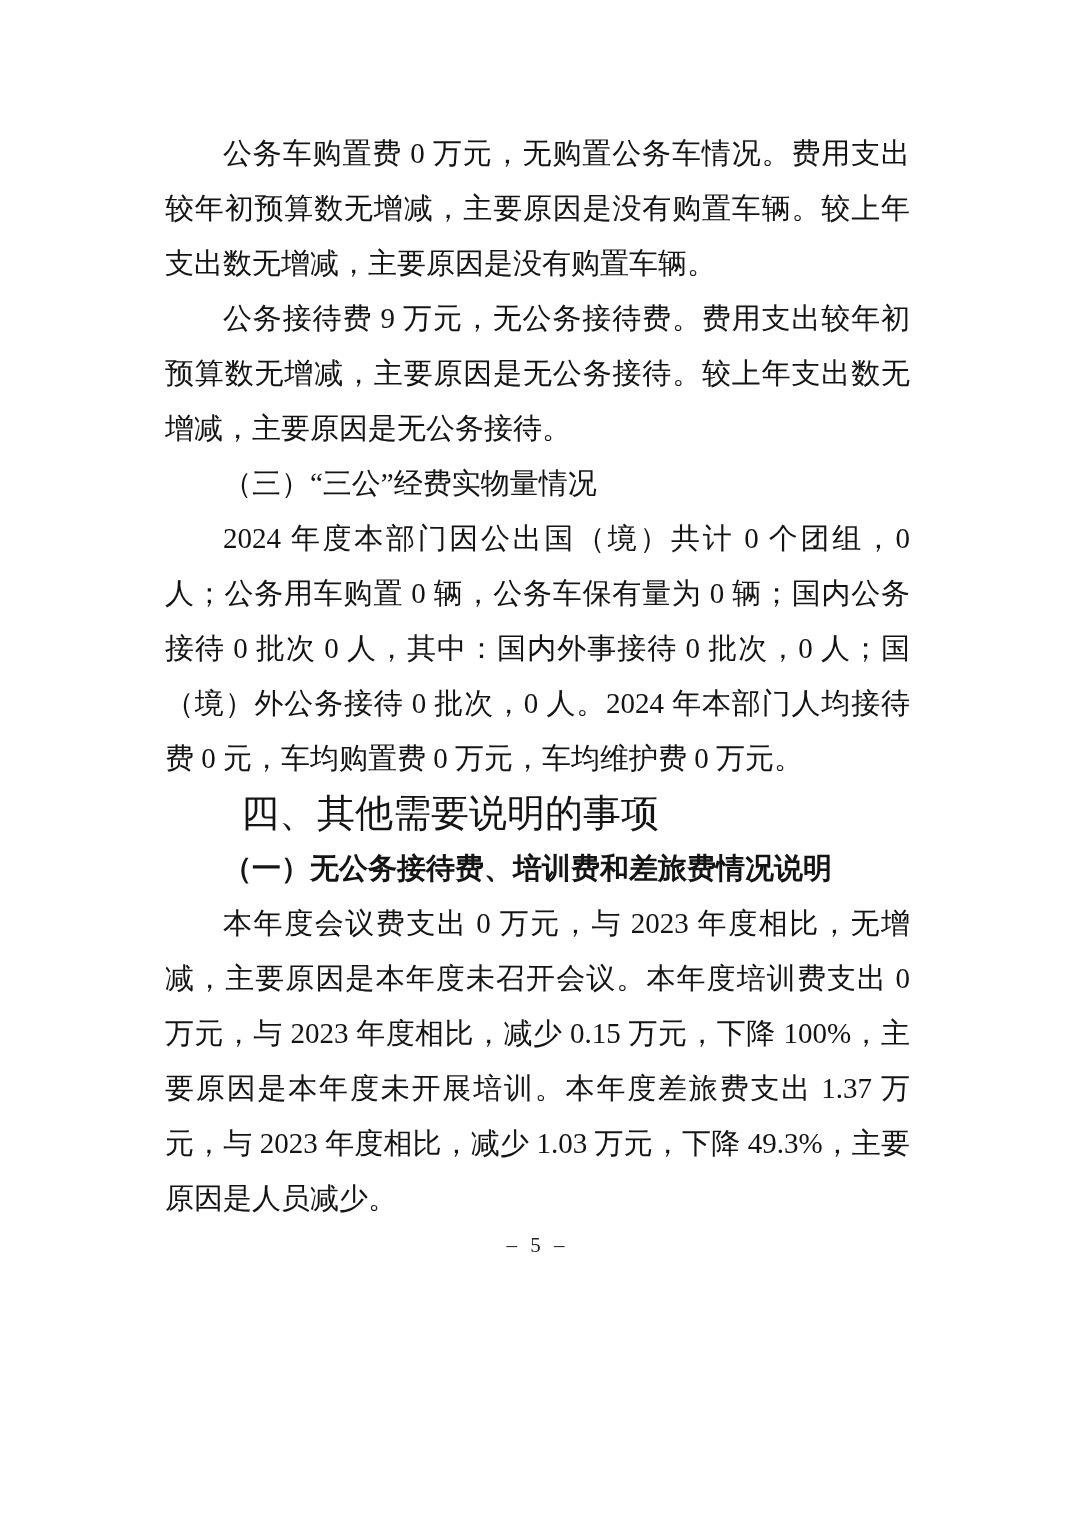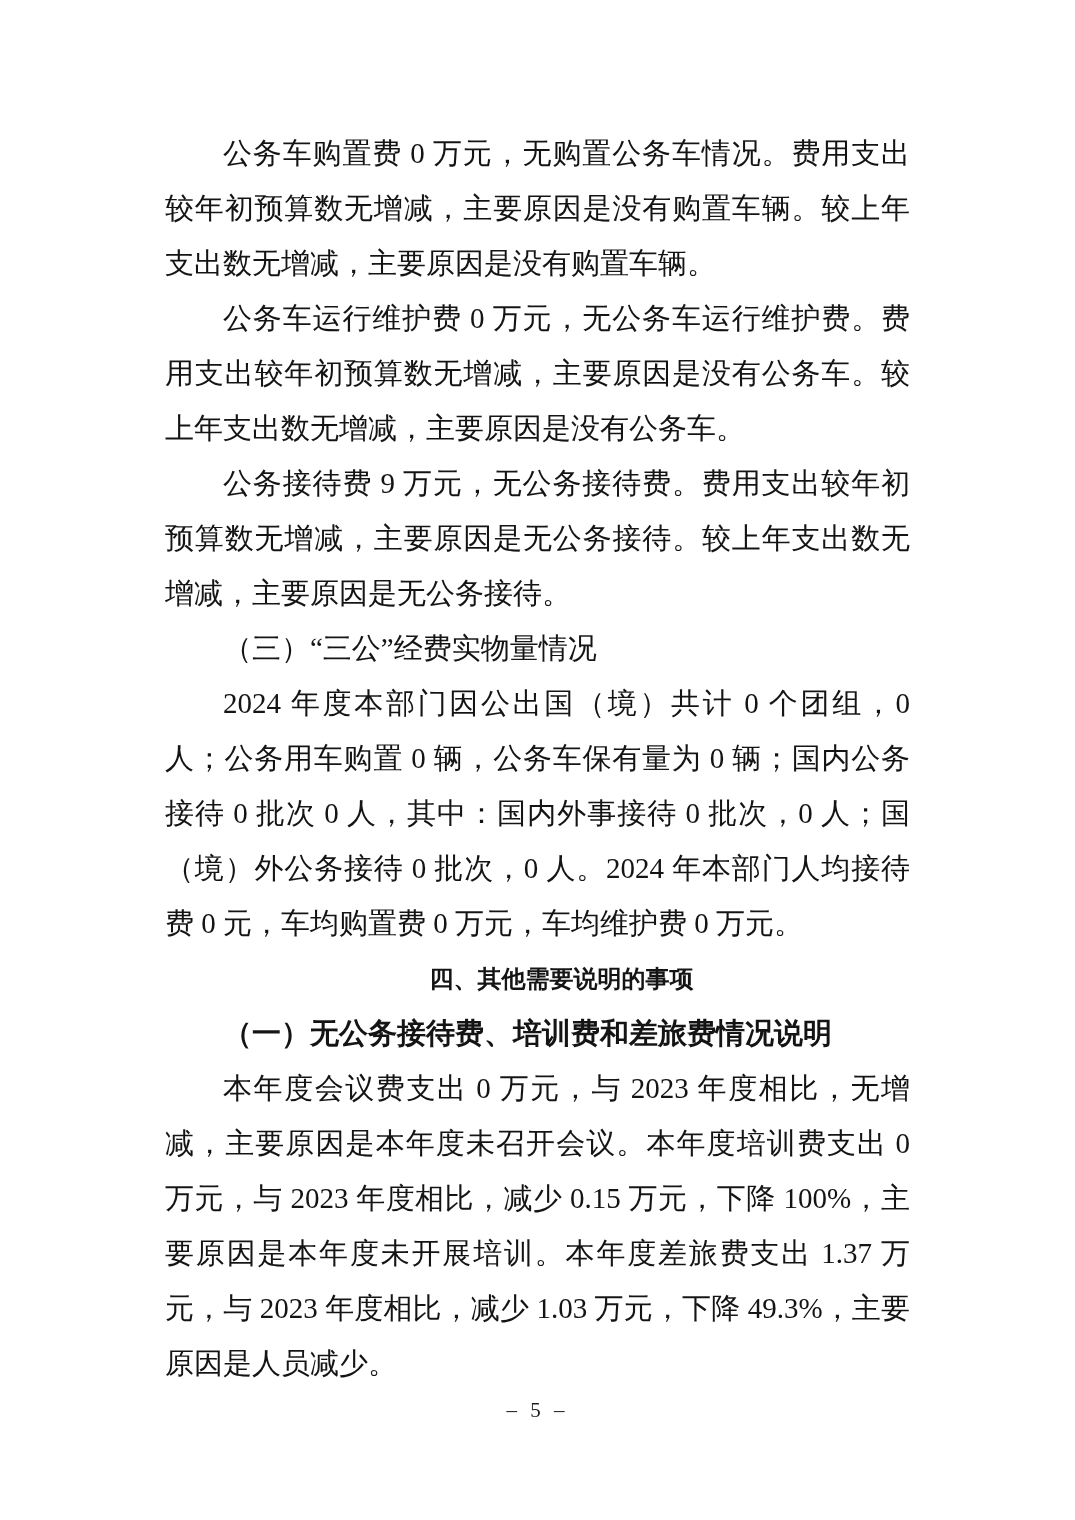--- a/index.html
+++ b/index.html
@@ -32,23 +32,22 @@
   }
   .heading-sub {
     margin: 0;
     text-indent: 2em;
     font-weight: 400;
   }
   .heading-main {
     margin: 0;
     text-indent: 2em;
     font-family: "Liberation Sans", "DejaVu Sans", sans-serif;
-    font-weight: bold;
-    font-size: 24px;
-    text-align: center;
+    font-weight: normal;
+    font-size: 38px;
   }
   .heading-item {
     margin: 0;
     text-indent: 2em;
     font-weight: 600;
   }
   .footer {
     margin-top: 6px;
     text-align: center;
     font-size: 21px;
@@ -57,21 +56,20 @@
   }
   .footer span {
     letter-spacing: 4px;
   }
 </style>
 </head>
 <body>
 
 <div class="page">
   <p class="para">公务车购置费 0 万元，无购置公务车情况。费用支出较年初预算数无增减，主要原因是没有购置车辆。较上年支出数无增减，主要原因是没有购置车辆。</p>
-  <p class="para">公务车运行维护费 0 万元，无公务车运行维护费。费用支出较年初预算数无增减，主要原因是没有公务车。较上年支出数无增减，主要原因是没有公务车。</p>
   <p class="para">公务接待费 9 万元，无公务接待费。费用支出较年初预算数无增减，主要原因是无公务接待。较上年支出数无增减，主要原因是无公务接待。</p>
   <p class="heading-sub">（三）“三公”经费实物量情况</p>
   <p class="para">2024 年度本部门因公出国（境）共计 0 个团组，0 人；公务用车购置 0 辆，公务车保有量为 0 辆；国内公务接待 0 批次 0 人，其中：国内外事接待 0 批次，0 人；国（境）外公务接待 0 批次，0 人。2024 年本部门人均接待费 0 元，车均购置费 0 万元，车均维护费 0 万元。</p>
   <p class="heading-main">四、其他需要说明的事项</p>
   <p class="heading-item">（一）无公务接待费、培训费和差旅费情况说明</p>
   <p class="para">本年度会议费支出 0 万元，与 2023 年度相比，无增减，主要原因是本年度未召开会议。本年度培训费支出 0 万元，与 2023 年度相比，减少 0.15 万元，下降 100%，主要原因是本年度未开展培训。本年度差旅费支出 1.37 万元，与 2023 年度相比，减少 1.03 万元，下降 49.3%，主要原因是人员减少。</p>
 
   <div class="footer">
     <span>– 5 –</span>
   </div>

